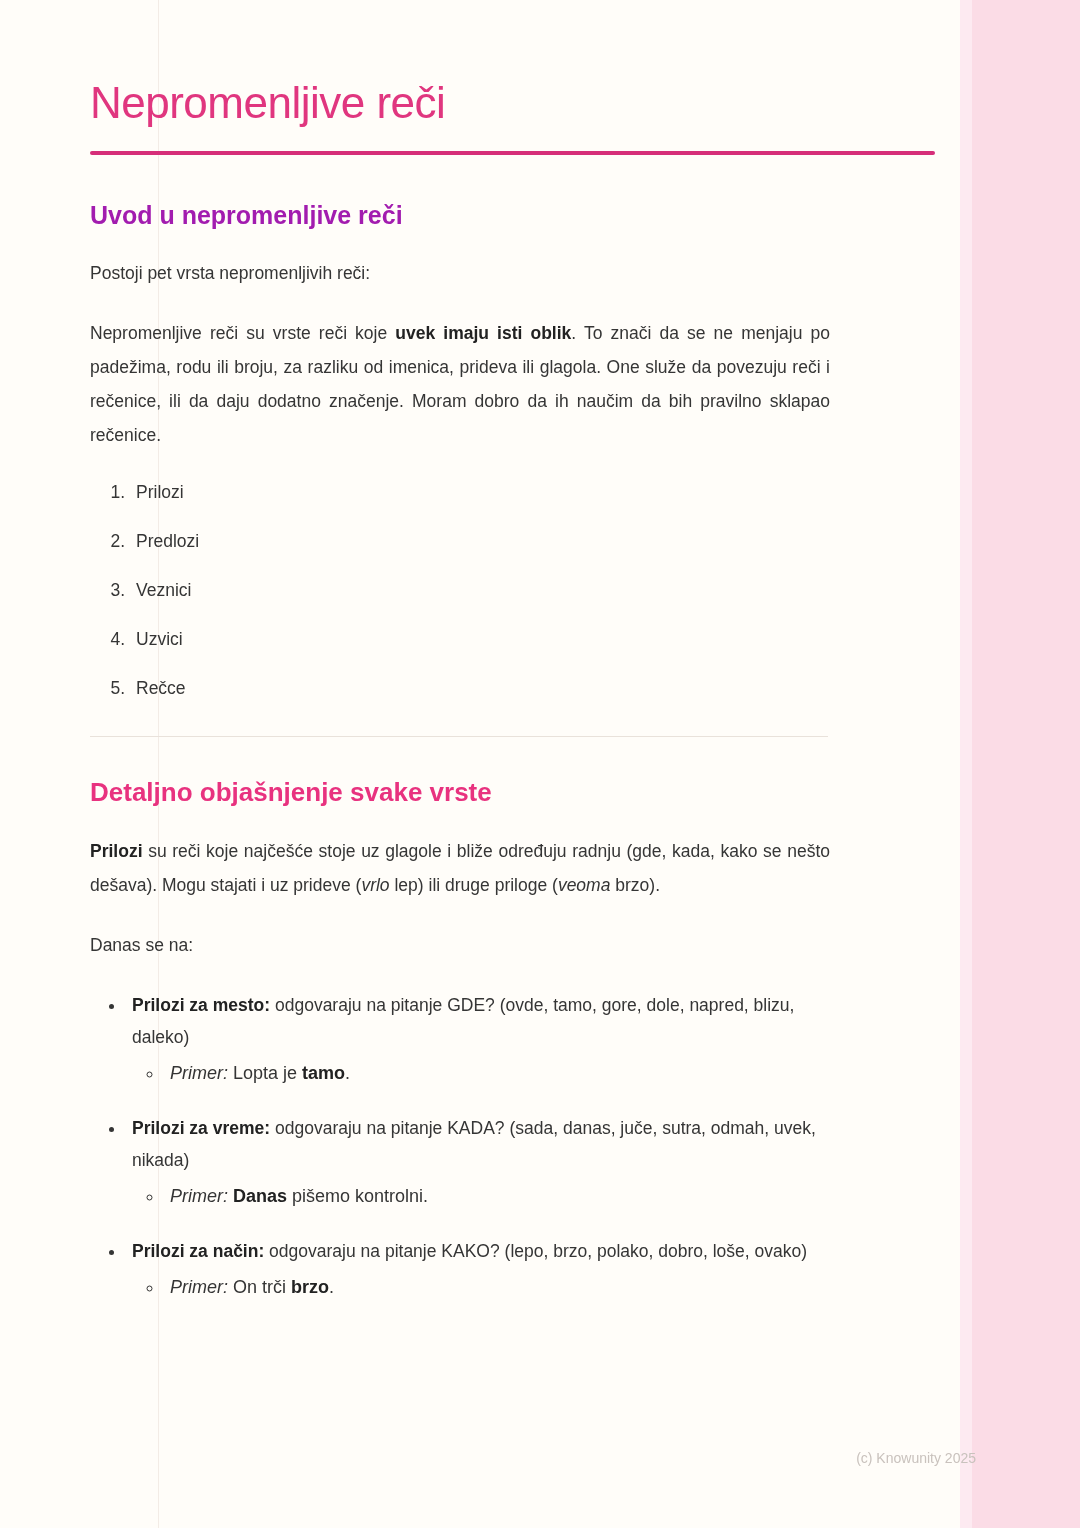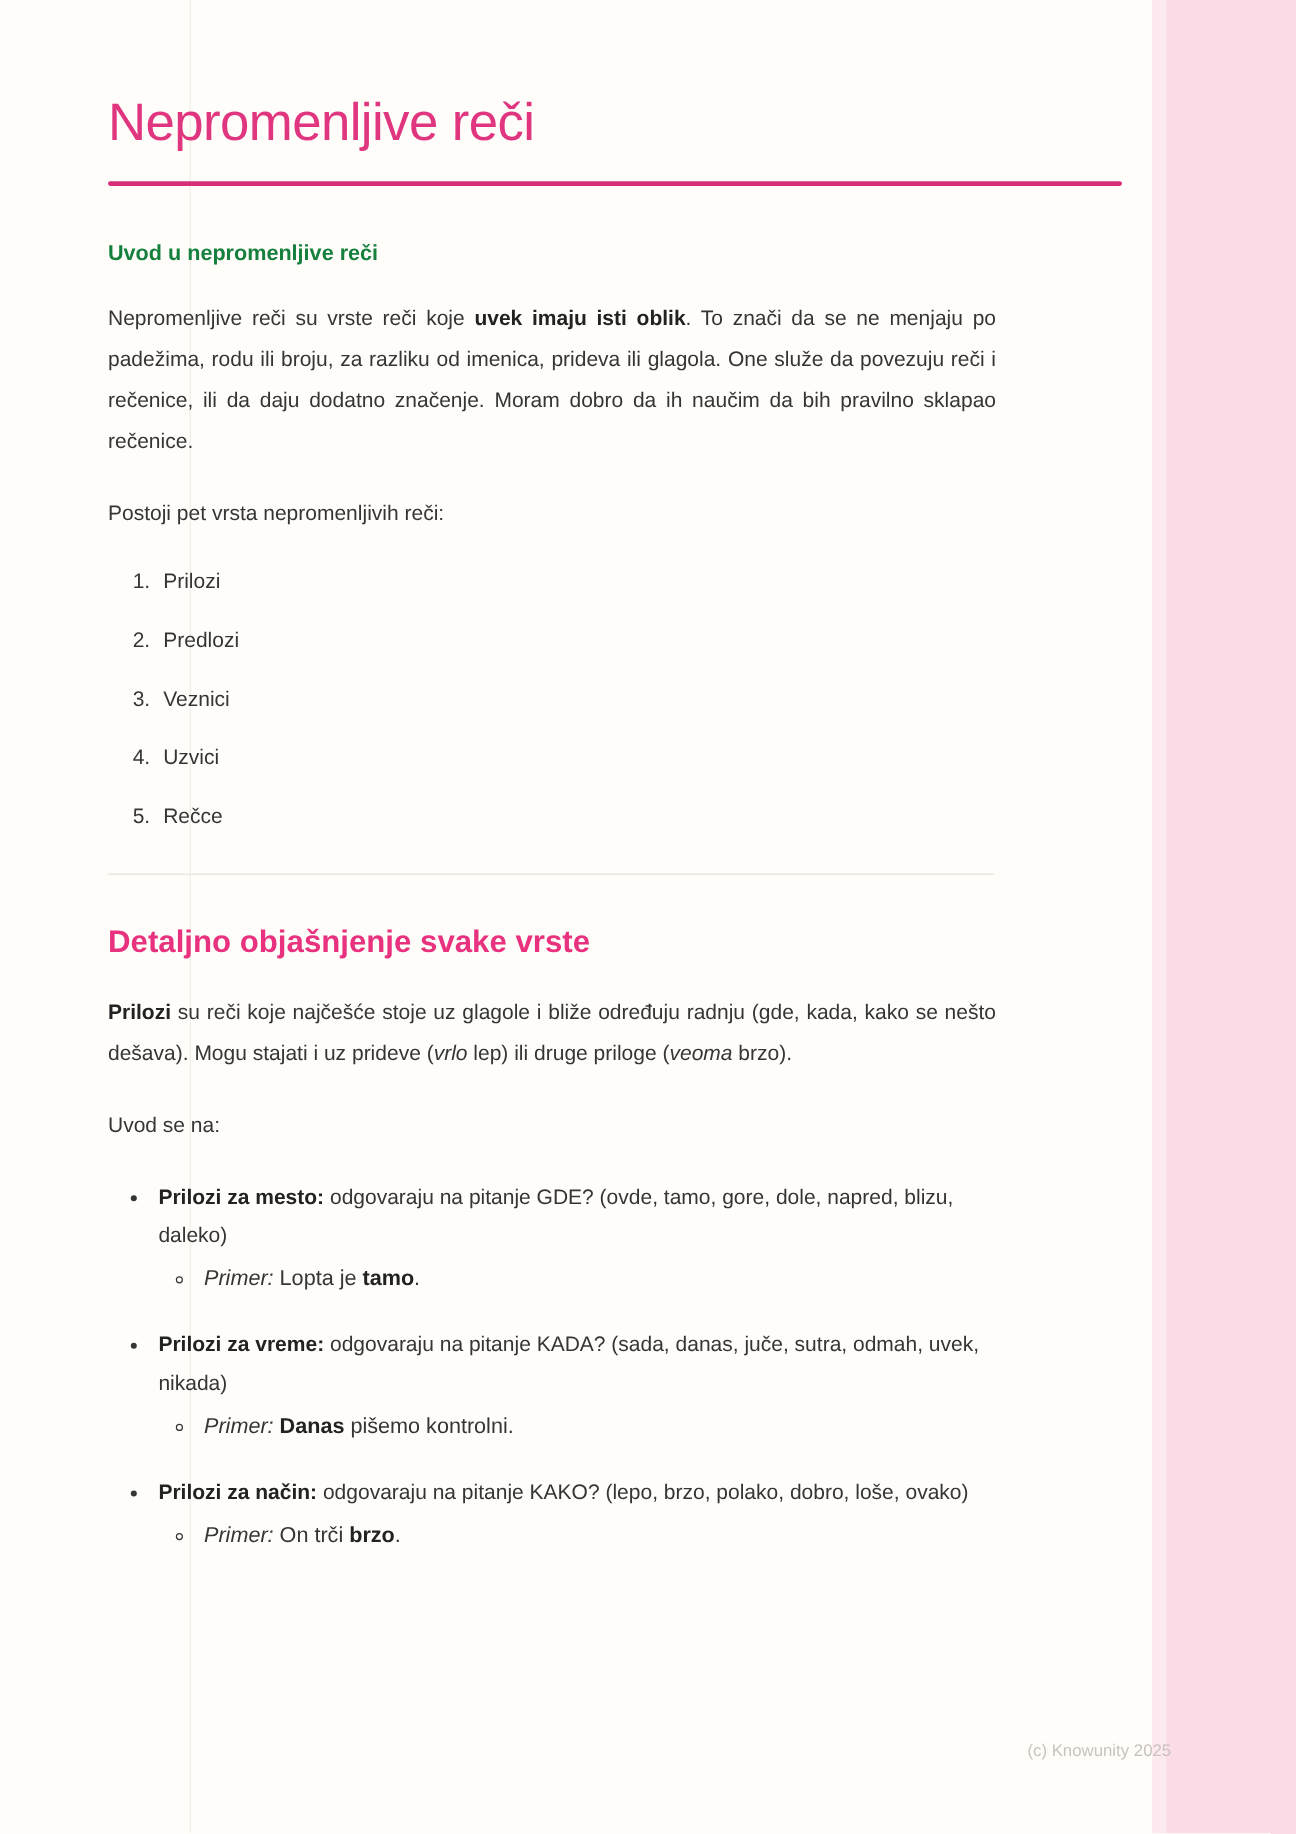--- a/index.html
+++ b/index.html
@@ -69,23 +69,23 @@
     letter-spacing: -0.5px;
   }
   .title-rule {
     height: 4px;
     background: #d62e79;
     width: 845px;
     margin: 0 0 46px 0;
     border-radius: 2px;
   }
   h2.section-h {
-    font-size: 18px;
+    font-size: 25px;
     font-weight: bold;
-    color: #15803d;
+    color: #a21caf;
     margin: 0 0 26px 0;
   }
   h2.section-h.strong {
     color: #e8327f;
     font-size: 26px;
   }
   h3.sub-h {
     font-size: 21px;
     font-weight: bold;
     color: #f4789f;
@@ -162,40 +162,40 @@
   <div class="pink-band-inner"></div>
   <div class="pink-band"></div>
 
   <div class="content">
 
     <h1 class="doc-title">Nepromenljive reči</h1>
     <div class="title-rule"></div>
 
     <h2 class="section-h">Uvod u nepromenljive reči</h2>
 
+    <p class="para nojust">Postoji pet vrsta nepromenljivih reči:</p>
+
     <p class="para"><span>Nepromenljive reči su vrste reči koje </span><b>uvek imaju isti oblik</b><span>. To znači da se ne menjaju po padežima, rodu ili broju, za razliku od imenica, prideva ili glagola. One služe da povezuju reči i rečenice, ili da daju dodatno značenje. Moram dobro da ih naučim da bih pravilno sklapao rečenice.</span></p>
-
-    <p class="para nojust">Postoji pet vrsta nepromenljivih reči:</p>
 
     <ol class="num-list">
       <li>Prilozi</li>
       <li>Predlozi</li>
       <li>Veznici</li>
       <li>Uzvici</li>
       <li>Rečce</li>
     </ol>
 
     <div class="divider"></div>
 
     <h2 class="section-h strong">Detaljno objašnjenje svake vrste</h2>
 
 
     <p class="para"><b>Prilozi</b><span> su reči koje najčešće stoje uz glagole i bliže određuju radnju (gde, kada, kako se nešto dešava). Mogu stajati i uz prideve (</span><i>vrlo</i><span> lep) ili druge priloge (</span><i>veoma</i><span> brzo).</span></p>
 
-    <p class="para nojust">Uvod se na:</p>
+    <p class="para nojust">Danas se na:</p>
 
     <ul class="bullets">
       <li>
         <b>Prilozi za mesto:</b><span> odgovaraju na pitanje GDE? (ovde, tamo, gore, dole, napred, blizu, daleko)</span>
         <ul class="sub">
           <li><i>Primer:</i><span> Lopta je </span><b>tamo</b><span>.</span></li>
         </ul>
       </li>
       <li>
         <b>Prilozi za vreme:</b><span> odgovaraju na pitanje KADA? (sada, danas, juče, sutra, odmah, uvek, nikada)</span>

